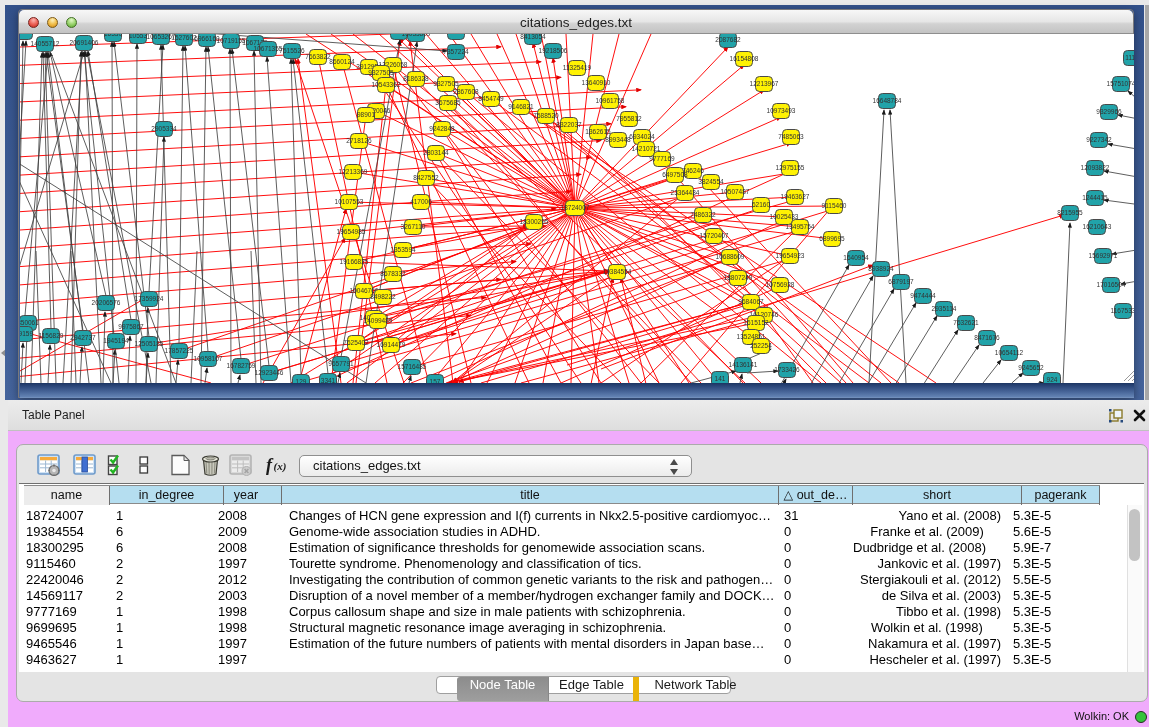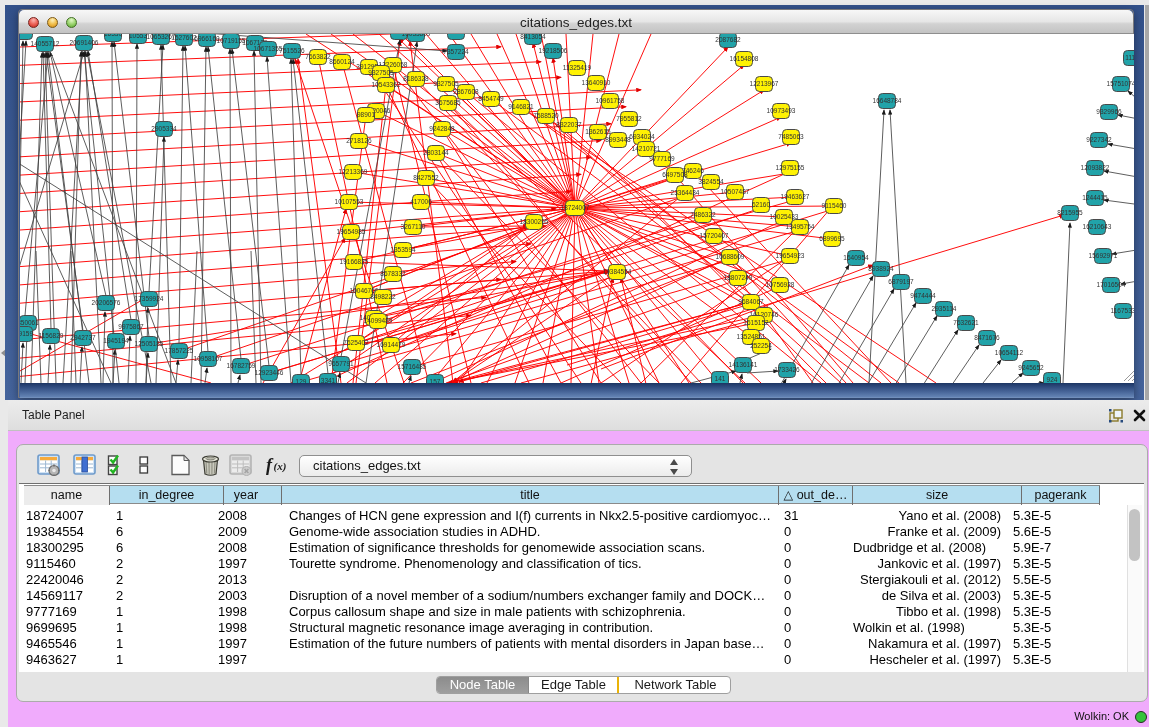--- a/index.html
+++ b/index.html
@@ -44,24 +44,24 @@
 #thead { position:absolute; left:16px; top:85px; width:1076px; height:19px; z-index:5;
   background:#b5def0; border-top:1px solid #8a8a8a; border-bottom:1px solid #8a8a8a; }
 .hc { position:absolute; top:0; height:19px; font-size:12.5px; color:#111;
   text-align:center; line-height:18px; border-right:1px solid #6f6f6f; }
 #tbody { position:absolute; left:11px; top:83px; width:1125px; height:189px; background:#fff; border-top:1px solid #6f6f6f; }
 .trow { position:absolute; left:0; top:0; width:1149px; height:16px; font-size:13px; color:#000; }
 .trow span { position:absolute; top:1px; white-space:nowrap; }
 
 #tabs { position:absolute; left:428px; top:276px; width:295px; height:18px;
   background:#fff; border:1px solid #9f9f9f; border-radius:4px; font-size:13px; }
-.tab { position:absolute; top:0; height:16px; line-height:16px; text-align:center; color:#1a1a1a; }
+.tab { position:absolute; top:0; height:24px; line-height:16px; text-align:center; color:#1a1a1a;margin-left:20px; }
 #tab1 { left:0; width:92px; background:linear-gradient(180deg,#8c8c8c,#9e9e9e); color:#fff;
   border-radius:3px 0 0 3px; border-right:1px solid #888; }
-#tab2 { left:93px; width:89px; border-right:2px solid #eab308; }
+#tab2 { left:93px; width:89px; border-right:6px solid #eab308; }
 #tab3 { left:183px; width:111px; }
 #memory { position:absolute; right:28px; top:310px; font-size:11px; color:#111; }
 #memdot { position:absolute; right:10px; top:311px; width:12px; height:12px; border-radius:50%;
   background:#35c33c; border:1.5px solid #2a2a2a; }
 #greyedge { position:absolute; left:1144px; top:0; width:5px; height:327px; background:#8a8a8a; }
 .icon { position:absolute; top:5px; }
 </style></head>
 <body>
 <div id="desk">
   <div style="position:absolute;left:1px;top:349px;width:0;height:0;border-top:4px solid transparent;border-bottom:4px solid transparent;border-right:5px solid #8e8e8e"></div>
@@ -706,42 +706,42 @@
               <i></i>
             </span></div>
       </div>
     </div>
     <div id="thead">
       <div class="hc" style="left:0;width:86px;background:#ececec">name</div>
       <div class="hc" style="left:86px;width:114px">in_degree</div>
       <div class="hc" style="left:187px;width:71px">year</div>
       <div class="hc" style="left:258px;width:497px">title</div>
       <div class="hc" style="left:755px;width:74px">△ out_de…</div>
-      <div class="hc" style="left:829px;width:169px">size</div>
+      <div class="hc" style="left:829px;width:169px">short</div>
       <div class="hc" style="left:998px;width:78px">pagerank</div>
     </div>
     <div id="tbody"></div>
     <div style="position:absolute;left:1119px;top:105px;width:15px;height:167px;background:#fafafa;border-left:1px solid #e0e0e0"></div>
     <div style="position:absolute;left:1121px;top:109px;width:11px;height:52px;background:#c3c3c3;border-radius:6px"></div>
 <div class="trow" style="top:107px">
 <span style="left:18px">18724007</span>
         <span style="left:108px">1</span>
 <span style="left:210px">2008</span>
         <span style="left:281px;width:488px;overflow:hidden">Changes of HCN gene expression and I(f) currents in Nkx2.5-positive cardiomyoc…</span>
 <span style="left:776px">31</span>
         <span style="left:845px;width:148px;text-align:right">Yano et al. (2008)</span>
 <span style="left:1005px">5.3E-5</span>
       </div>
 <div class="trow" style="top:123px">
 <span style="left:18px">19384554</span>
         <span style="left:108px">6</span>
 <span style="left:210px">2009</span>
         <span style="left:281px;width:488px;overflow:hidden">Genome-wide association studies in ADHD.</span>
 <span style="left:776px">0</span>
-        <span style="left:845px;width:148px;text-align:right">Franke et al. (2009)</span>
+        <span style="left:845px;width:148px;text-align:center">Franke et al. (2009)</span>
 <span style="left:1005px">5.6E-5</span>
       </div>
 <div class="trow" style="top:139px">
 <span style="left:18px">18300295</span>
         <span style="left:108px">6</span>
 <span style="left:210px">2008</span>
         <span style="left:281px;width:488px;overflow:hidden">Estimation of significance thresholds for genomewide association scans.</span>
 <span style="left:776px">0</span>
         <span style="left:845px;width:148px;text-align:left">Dudbridge et al. (2008)</span>
 <span style="left:1005px">5.9E-7</span>
@@ -751,50 +751,51 @@
         <span style="left:108px">2</span>
 <span style="left:210px">1997</span>
         <span style="left:281px;width:488px;overflow:hidden">Tourette syndrome. Phenomenology and classification of tics.</span>
 <span style="left:776px">0</span>
         <span style="left:845px;width:148px;text-align:right">Jankovic et al. (1997)</span>
 <span style="left:1005px">5.3E-5</span>
       </div>
 <div class="trow" style="top:171px">
 <span style="left:18px">22420046</span>
         <span style="left:108px">2</span>
-<span style="left:210px">2013</span>
+<span style="left:210px">2012</span>
+        <span style="left:281px;width:488px;overflow:hidden">Investigating the contribution of common genetic variants to the risk and pathogen…</span>
 <span style="left:776px">0</span>
         <span style="left:845px;width:148px;text-align:right">Stergiakouli et al. (2012)</span>
 <span style="left:1005px">5.5E-5</span>
       </div>
 <div class="trow" style="top:187px">
 <span style="left:18px">14569117</span>
         <span style="left:108px">2</span>
 <span style="left:210px">2003</span>
-        <span style="left:281px;width:488px;overflow:hidden">Disruption of a novel member of a sodium/numbers exchanger family and DOCK…</span>
+        <span style="left:281px;width:488px;overflow:hidden">Disruption of a novel member of a member/hydrogen exchanger family and DOCK…</span>
 <span style="left:776px">0</span>
         <span style="left:845px;width:148px;text-align:right">de Silva et al. (2003)</span>
 <span style="left:1005px">5.3E-5</span>
       </div>
 <div class="trow" style="top:203px">
 <span style="left:18px">9777169</span>
         <span style="left:108px">1</span>
 <span style="left:210px">1998</span>
         <span style="left:281px;width:488px;overflow:hidden">Corpus callosum shape and size in male patients with schizophrenia.</span>
 <span style="left:776px">0</span>
         <span style="left:845px;width:148px;text-align:right">Tibbo et al. (1998)</span>
 <span style="left:1005px">5.3E-5</span>
       </div>
 <div class="trow" style="top:219px">
 <span style="left:18px">9699695</span>
         <span style="left:108px">1</span>
 <span style="left:210px">1998</span>
-        <span style="left:281px;width:488px;overflow:hidden">Structural magnetic resonance image averaging in contribution.</span>
+        <span style="left:281px;width:488px;overflow:hidden">Structural magnetic resonance image averaging in schizophrenia.</span>
 <span style="left:776px">0</span>
-        <span style="left:845px;width:148px;text-align:left">Wolkin et al. (1998)</span>
+        <span style="left:845px;width:148px;text-align:center">Wolkin et al. (1998)</span>
 <span style="left:1005px">5.3E-5</span>
       </div>
 <div class="trow" style="top:235px">
 <span style="left:18px">9465546</span>
         <span style="left:108px">1</span>
 <span style="left:210px">1997</span>
         <span style="left:281px;width:488px;overflow:hidden">Estimation of the future numbers of patients with mental disorders in Japan base…</span>
 <span style="left:776px">0</span>
         <span style="left:845px;width:148px;text-align:right">Nakamura et al. (1997)</span>
 <span style="left:1005px">5.3E-5</span>

